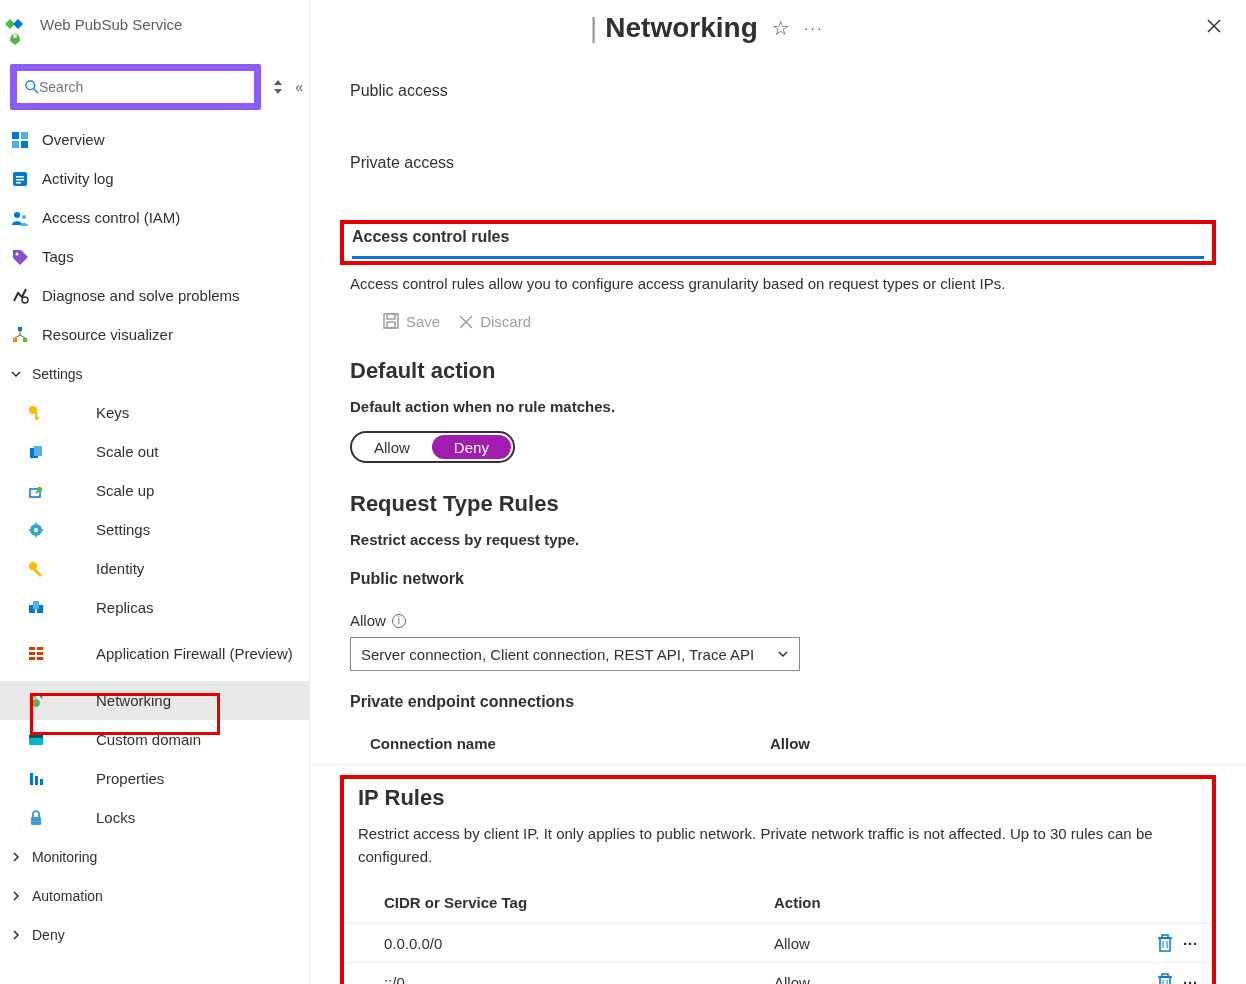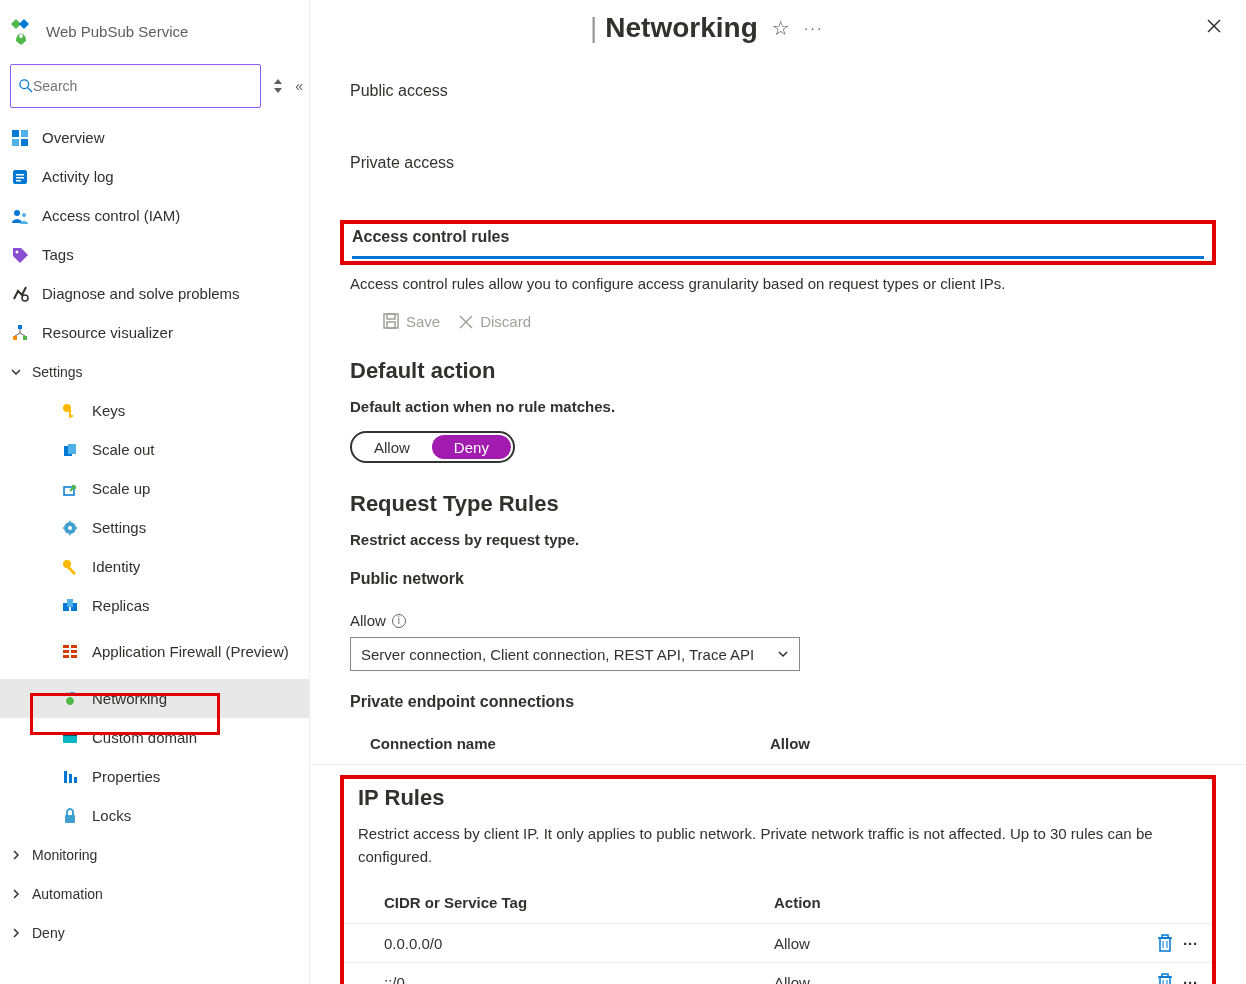--- a/index.html
+++ b/index.html
@@ -1,31 +1,31 @@
 <!DOCTYPE html>
 <html><head>
 <meta charset="utf-8">
 <style>
 * { box-sizing: border-box; margin: 0; padding: 0; }
 body { font-family: 'Segoe UI', Arial, sans-serif; font-size: 14px; color: #323130; background: #fff; width: 1246px; height: 984px; overflow: hidden; }
 .container { display: flex; height: 100%; }
 .sidebar { width: 310px; border-right: 1px solid #eee; padding-top: 8px; flex-shrink: 0; }
-.brand { display: flex; align-items: center; padding: 8px 10px 18px 6px; }
+.brand { display: flex; align-items: flex-start; padding: 8px 10px 18px 0; }
 .brand-icon { width: 30px; height: 30px; margin-right: 10px; }
 .brand-text { color: #605e5c; font-size: 15px; }
 .search-row { display: flex; align-items: center; padding: 0 6px 10px 10px; gap: 8px; }
-.searchbox { flex: 1; display: flex; align-items: center; border: 1px solid #8b5cf6; border-radius: 2px; height: 44px; padding: 16px 8px; background: #fff; }
+.searchbox { flex: 1; display: flex; align-items: center; border: 7px solid #8b5cf6; border-radius: 2px; height: 44px; padding: 16px 8px; background: #fff; }
 .searchbox input { border: none; outline: none; flex: 1; font-size: 14px; color: #605e5c; background: transparent; }
 .updown { color: #605e5c; font-size: 12px; padding: 0 4px; display:flex; flex-direction:column; line-height:6px; }
 .collapse { color: #605e5c; font-size: 14px; }
 .nav { }
 .nav-item { display: flex; align-items: center; height: 39px; padding-left: 10px; cursor: pointer; }
 .nav-item .icon { width: 20px; height: 20px; margin-right: 12px; display: flex; align-items: center; justify-content: center; }
 .nav-item .label { font-size: 15px; }
-.nav-sub .nav-item { padding-left: 60px; }
+.nav-sub .nav-item { padding-left: 26px; gap: 38px; }
 .nav-item.selected { background: #e8e8e8; }
 .nav-group { display: flex; align-items: center; height: 39px; padding-left: 10px; cursor: pointer; }
 .nav-group .chevron { width: 16px; margin-right: 6px; }
 .main { flex: 1; padding: 0 0 0 0; position: relative; }
 .header { display: flex; align-items: center; padding: 12px 24px 8px 40px; }
 .header-title { font-size: 28px; font-weight: 600; }
 .header-pipe { font-size: 28px; color: #999; margin-right: 8px; }
 .header-star { margin-left: 14px; color: #555; font-size: 20px; }
 .header-more { margin-left: 14px; color: #555; letter-spacing: 2px; }
 .header-close { position: absolute; right: 24px; top: 18px; font-size: 18px; cursor: pointer; }

